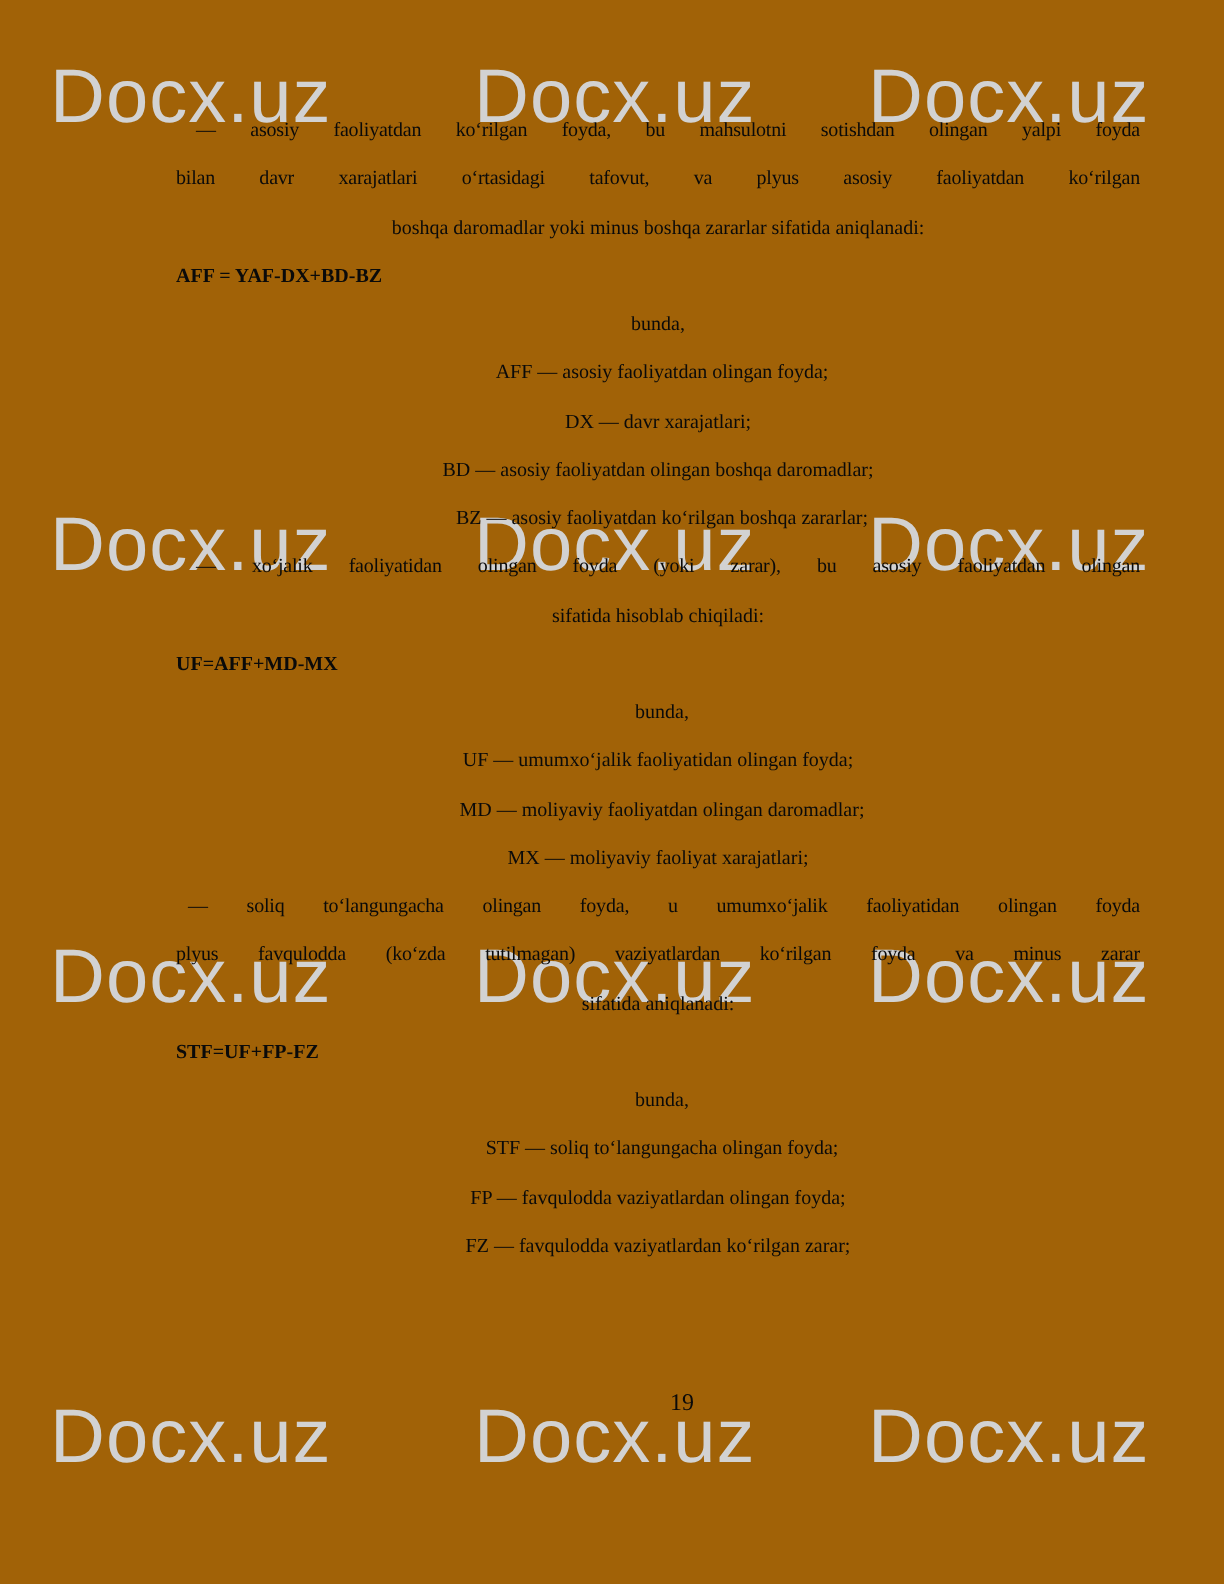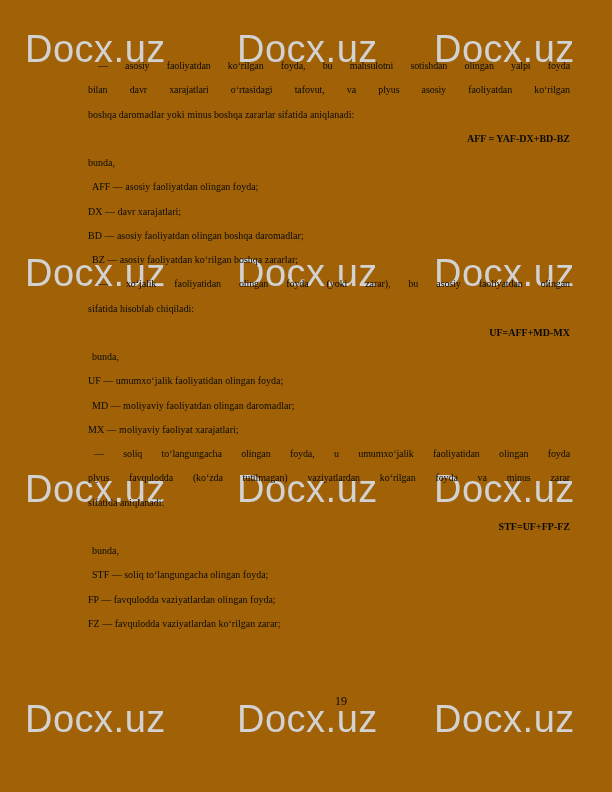--- a/index.html
+++ b/index.html
@@ -32,30 +32,30 @@
     left: 88px;
     top: 54px;
     width: 482px;
     font-size: 10px;
     line-height: 24.25px;
     color: #0a0a0a;
     z-index: 2;
   }
   .ln {
     white-space: nowrap;
-    text-align: left;
+    text-align: center;
   }
   .ln.justify {
     white-space: normal;
     text-align: justify;
     text-align-last: justify;
     letter-spacing: -0.1px;
   }
   .ln.formula {
-    text-align: right;
+    text-align: left;
     font-weight: bold;
   }
   .page-number {
     position: absolute;
     left: 100px;
     top: 694px;
     width: 482px;
     text-align: center;
     font-size: 12px;
     line-height: 14px;

